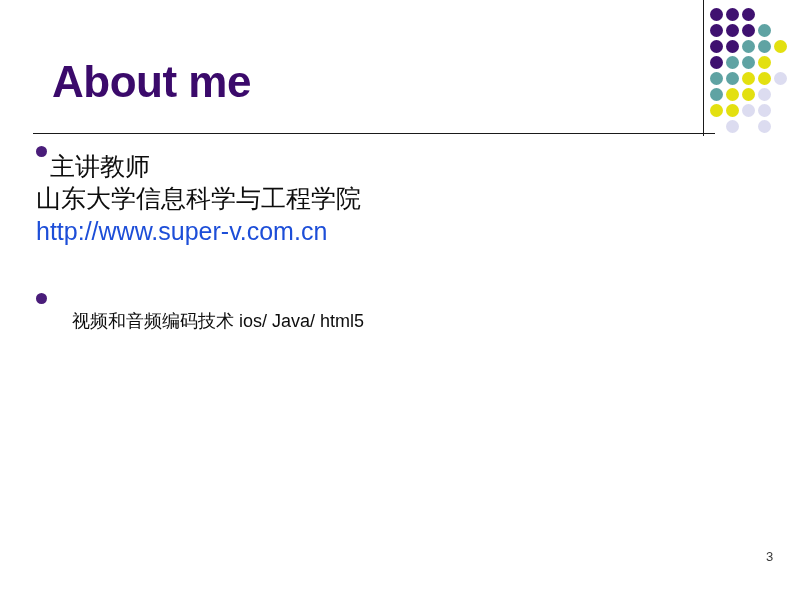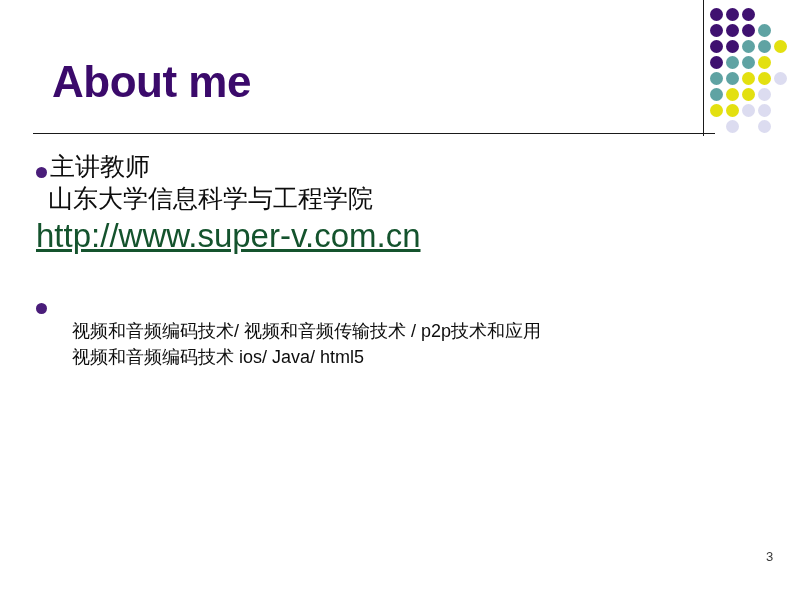--- a/index.html
+++ b/index.html
@@ -74,21 +74,21 @@
     top: 150px;
     width: 700px;
   }
 
   .bullet-block {
     position: relative;
   }
 
   .bullet-line {
     display: flex;
-    align-items: flex-end;
+    align-items: flex-start;
     font-size: 25px;
     color: #0d0d0d;
     line-height: 1.28;
     white-space: nowrap;
   }
   .bullet-mark {
     flex: 0 0 auto;
     width: 11px;
     height: 11px;
     border-radius: 50%;
@@ -99,32 +99,31 @@
   }
   .bullet-text {
     flex: 0 0 auto;
   }
 
   .plain-line {
     font-size: 25px;
     color: #0d0d0d;
     line-height: 1.3;
     white-space: nowrap;
-    margin-left: 12px;
+    margin-left: 0px;
   }
   .indent-1 {
     margin-left: 38px;
   }
 
   .link-line {
-    font-size: 33px;
+    font-size: 25px;
     line-height: 1.3;
     white-space: nowrap;
-    color: #14532d;
-    text-decoration: underline;
+    color: #1d4ed8;
     text-underline-offset: 2px;
     cursor: pointer;
   }
 
   .sub-line {
     font-size: 18px;
     color: #0d0d0d;
     line-height: 1.45;
     white-space: nowrap;
     margin-left: 36px;
@@ -193,20 +192,19 @@
           <span class="bullet-text">主讲教师</span>
         </div>
         <div class="plain-line">山东大学信息科学与工程学院</div>
         <div class="link-line">http://www.super-v.com.cn</div>
       </div>
       <div class="spacer-lg"></div>
       <div class="bullet-block">
         <div class="bullet-line">
           <span class="bullet-mark"></span>
         </div>
-        <div class="sub-line">视频和音频编码技术/ 视频和音频传输技术 / p2p技术和应用</div>
         <div class="sub-line">视频和音频编码技术 ios/ Java/ html5</div>
       </div>
     </div>
 
   <div id="page-number">3</div>
 
 </div>
 
 </body></html>

